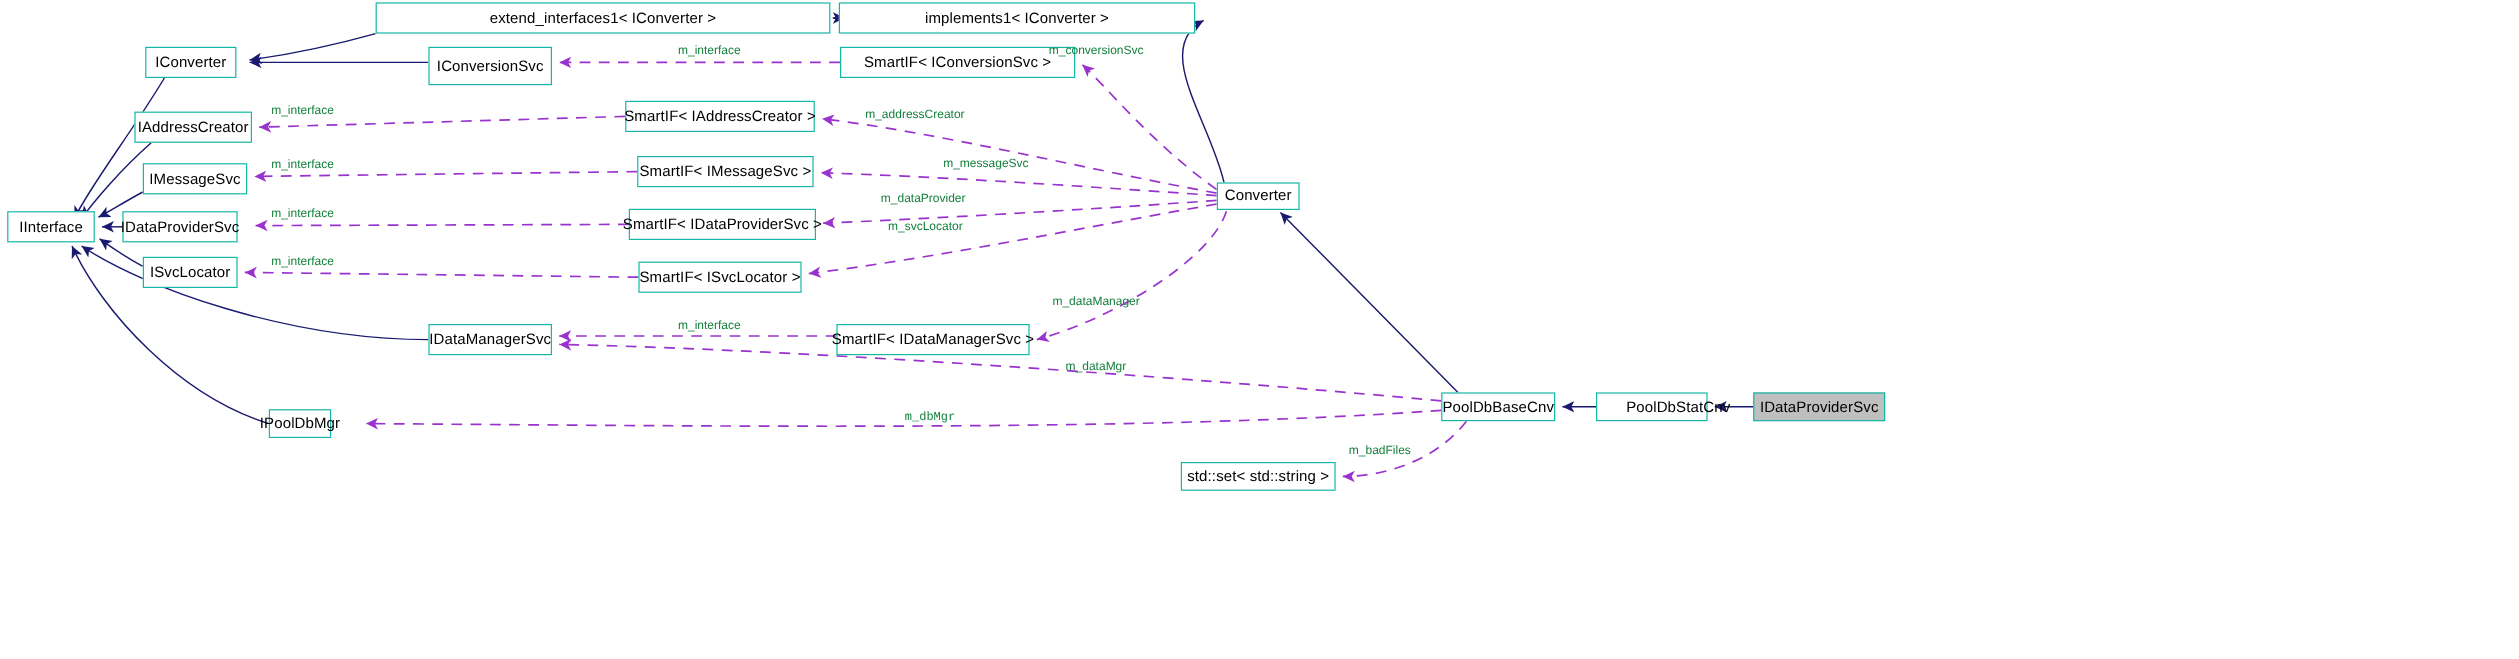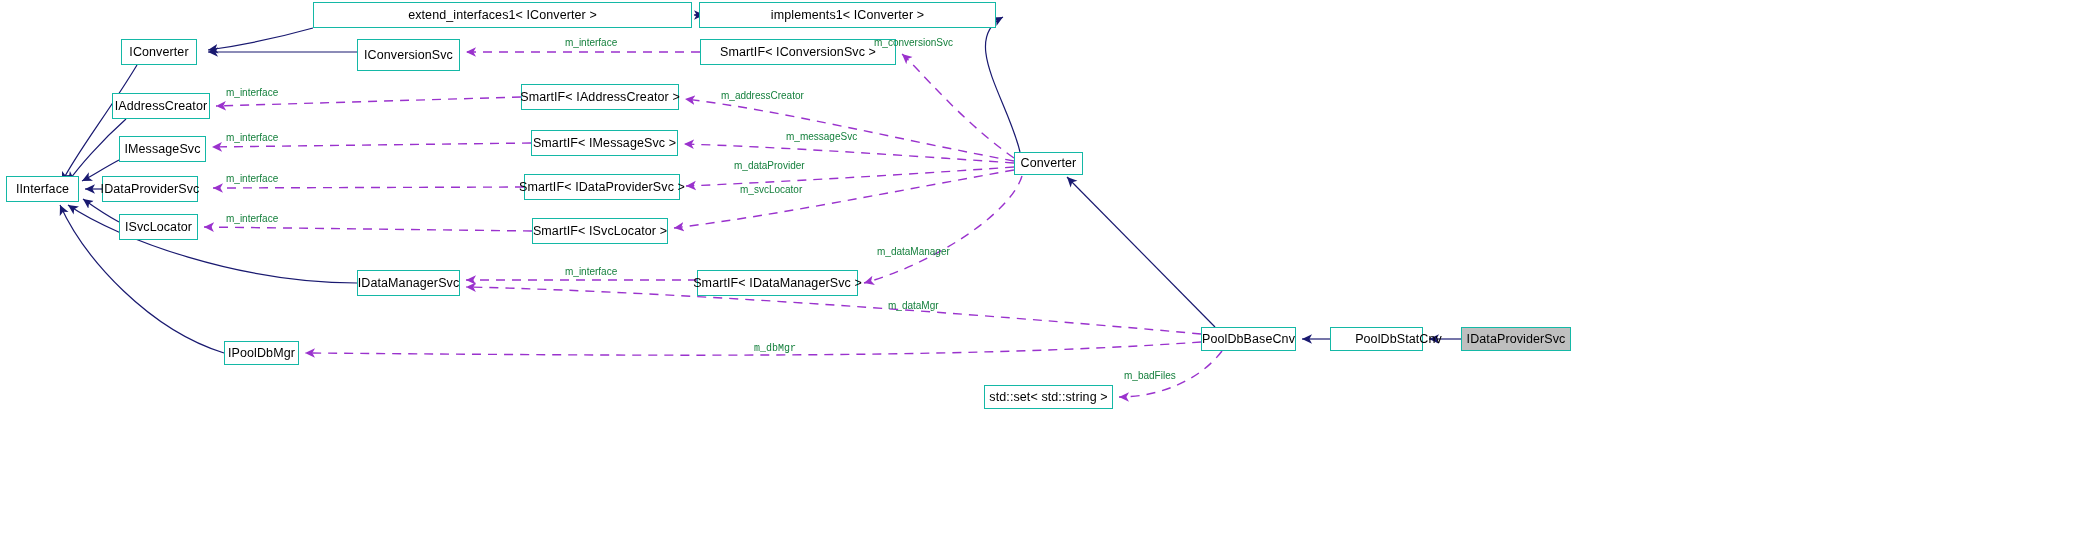--- a/index.html
+++ b/index.html
@@ -150,21 +150,21 @@
       </div>
       <div class="node-box" style="left: 1014px; top: 152px; width: 69px; height: 23px;">
         <span>Converter</span>
       </div>
       <div class="node-box" style="left: 357px; top: 270px; width: 103px; height: 26px;">
         <span>IDataManagerSvc</span>
       </div>
       <div class="node-box" style="left: 697px; top: 270px; width: 161px; height: 26px;">
         <span>SmartIF&lt; IDataManagerSvc &gt;</span>
       </div>
-      <div class="node-box" style="left: 224px; top: 341px; width: 75px; height: 24px;">
+      <div class="node-box" style="left: 224px; top: 341px; width: 52px; height: 24px;">
         <span>IPoolDbMgr</span>
       </div>
       <div class="node-box" style="left: 1201px; top: 327px; width: 95px; height: 24px;">
         <span>PoolDbBaseCnv</span>
       </div>
       <div class="node-box" style="left: 1330px; top: 327px; width: 93px; height: 24px; padding-left: 44px;">
         <span>PoolDbStatCnv</span>
       </div>
       <div class="node-box highlight" style="left: 1461px; top: 327px; width: 110px; height: 24px;">
         <span>IDataProviderSvc</span>

